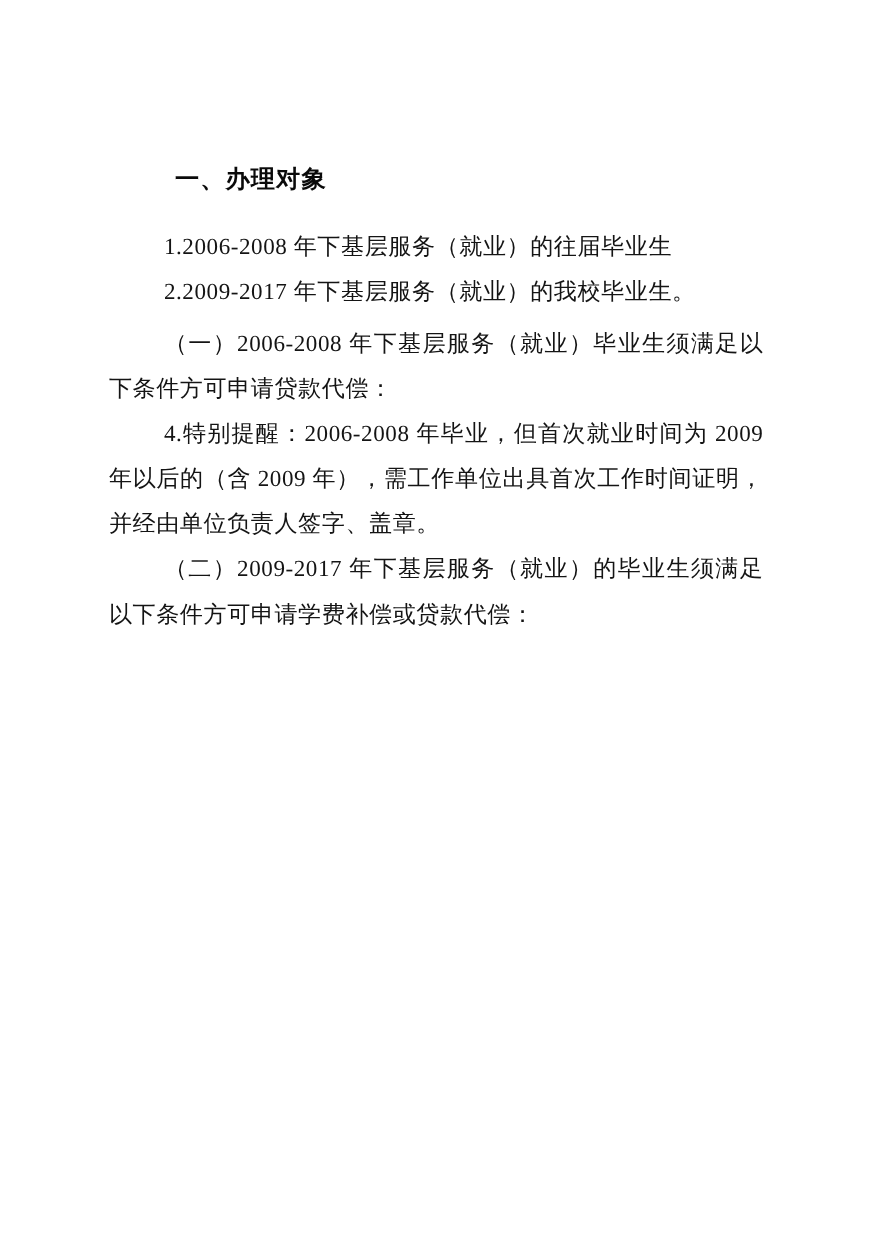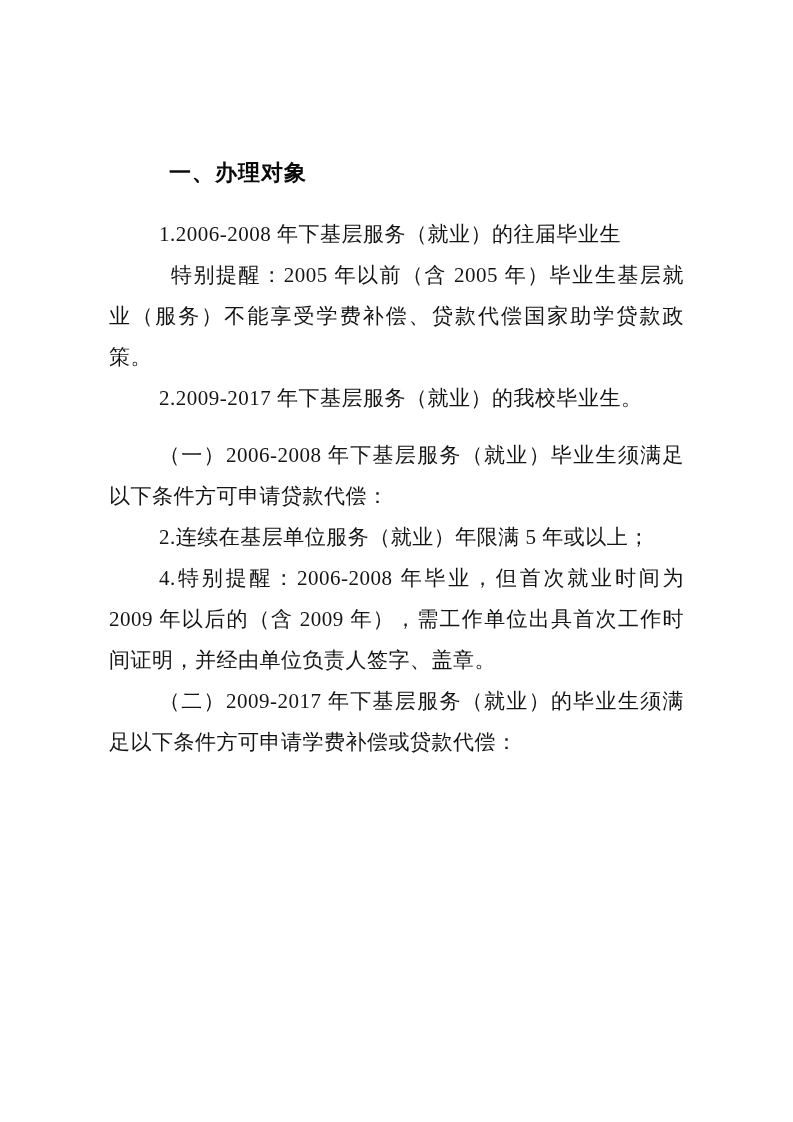--- a/index.html
+++ b/index.html
@@ -13,21 +13,21 @@
     height: 1122px;
     background: #ffffff;
     overflow: hidden;
     font-family: "Liberation Serif", "DejaVu Serif", serif;
     color: #141414;
   }
   .content {
     padding: 142px 93px 0 93px;
   }
   .doc-section {
-    margin: 16px;
+    margin: 6px;
   }
   .section-heading {
     margin: 0 0 26px 0;
     padding-left: 60px;
     font-family: "Liberation Sans", "DejaVu Sans", sans-serif;
     font-weight: 700;
     font-size: 22px;
     line-height: 30px;
     color: #0a0a0a;
     letter-spacing: 1px;
@@ -51,25 +51,23 @@
 </style>
 </head>
 <body>
 
 <div class="page">
   <div class="content">
 
     <section class="doc-section">
       <h3 class="section-heading">一、办理对象</h3>
       <p class="paragraph">1.2006-2008 年下基层服务（就业）的往届毕业生</p>
-      <p class="paragraph extra-indent">特别提醒：2005 年以前（含 2005 年）毕业生基层就业（服务）不能享受学费补偿、贷款代偿国家助学贷款政策。</p>
       <p class="paragraph">2.2009-2017 年下基层服务（就业）的我校毕业生。</p>
     </section>
 
     <section class="doc-section">
       <p class="paragraph">（一）2006-2008 年下基层服务（就业）毕业生须满足以下条件方可申请贷款代偿：</p>
-      <p class="paragraph">2.连续在基层单位服务（就业）年限满 5 年或以上；</p>
       <p class="paragraph">4.特别提醒：2006-2008 年毕业，但首次就业时间为 2009 年以后的（含 2009 年），需工作单位出具首次工作时间证明，并经由单位负责人签字、盖章。</p>
       <p class="paragraph">（二）2009-2017 年下基层服务（就业）的毕业生须满足以下条件方可申请学费补偿或贷款代偿：</p>
     </section>
 
   </div>
 </div>
 
 </body></html>

